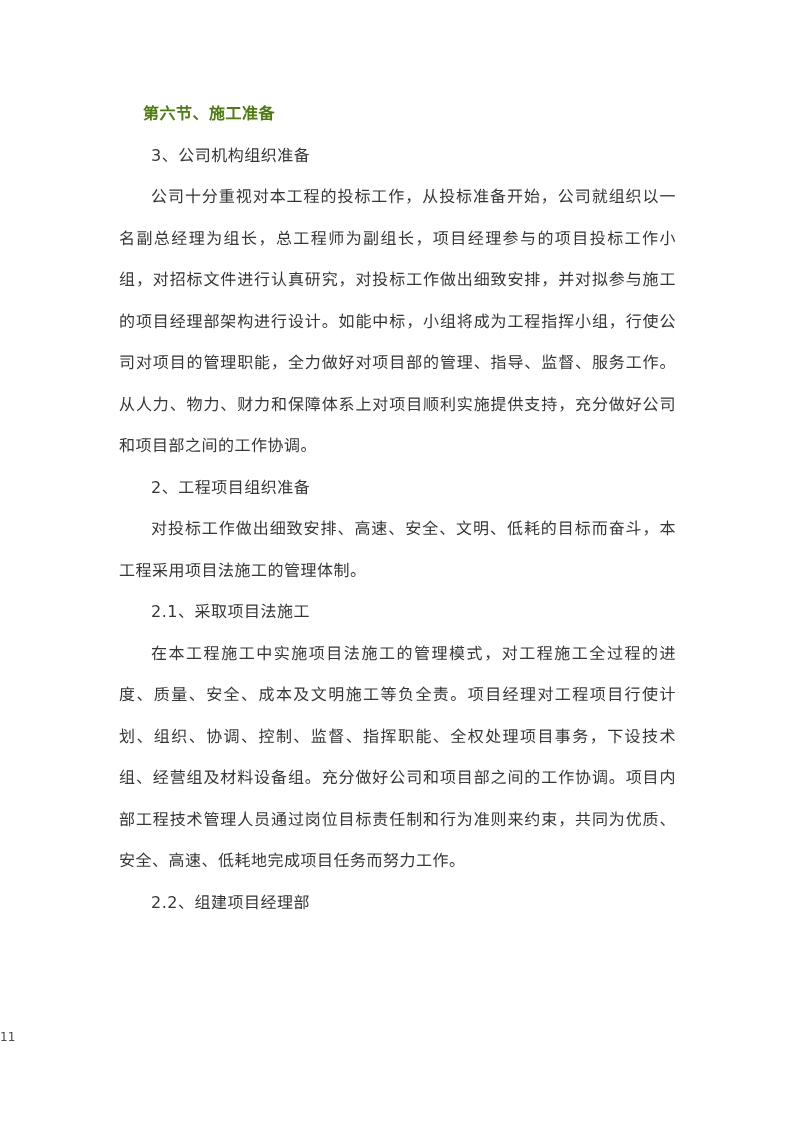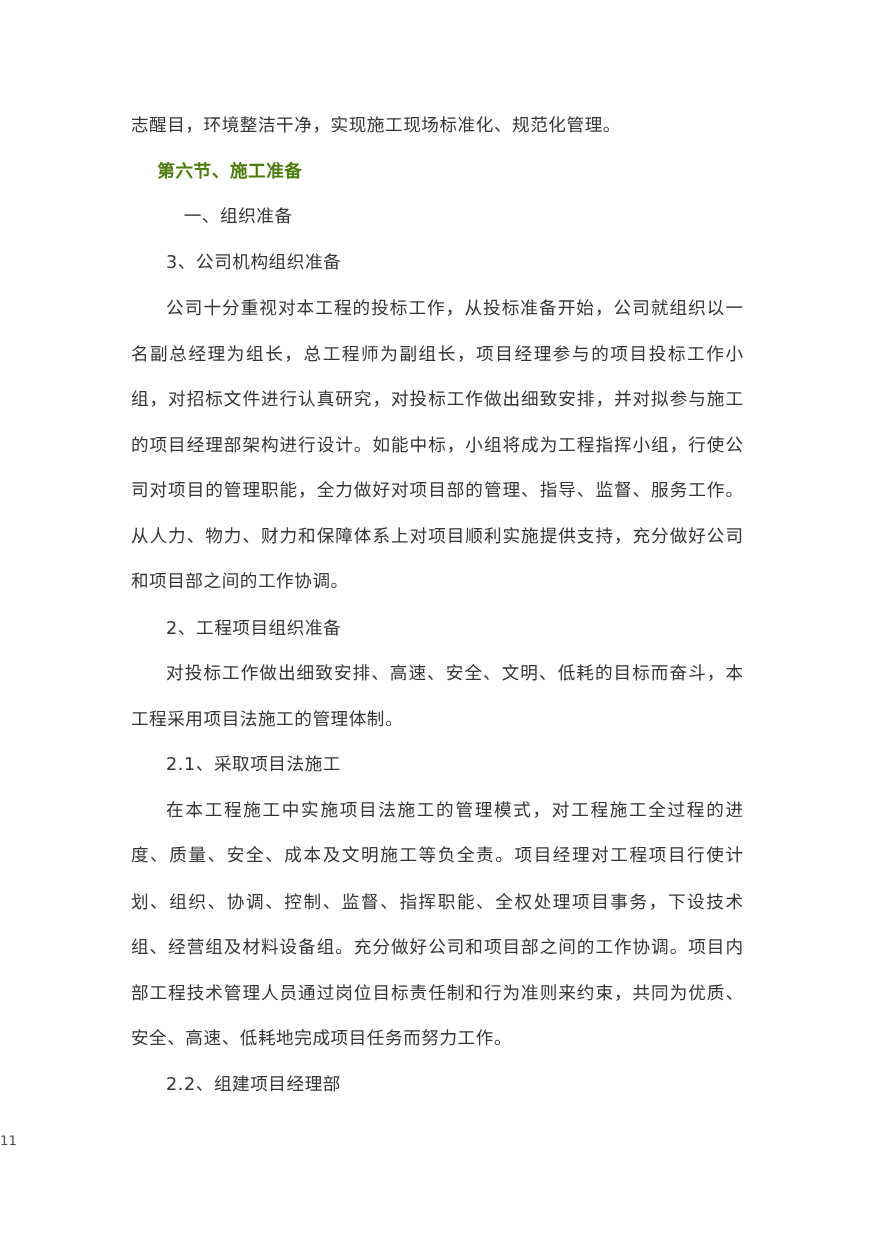--- a/index.html
+++ b/index.html
@@ -50,23 +50,21 @@
     text-align: left;
     font-size: 12px;
     color: #4a4a4a;
   }
 </style>
 </head>
 <body>
 
 <div class="page">
   <div class="content">
-    <p class="continuation">志醒目，环境整洁干净，实现施工现场标准化、规范化管理。</p>
     <p class="heading-green">第六节、施工准备</p>
-    <p class="heading-l1">一、组织准备</p>
     <p>3、公司机构组织准备</p>
     <p>公司十分重视对本工程的投标工作，从投标准备开始，公司就组织以一名副总经理为组长，总工程师为副组长，项目经理参与的项目投标工作小组，对招标文件进行认真研究，对投标工作做出细致安排，并对拟参与施工的项目经理部架构进行设计。如能中标，小组将成为工程指挥小组，行使公司对项目的管理职能，全力做好对项目部的管理、指导、监督、服务工作。从人力、物力、财力和保障体系上对项目顺利实施提供支持，充分做好公司和项目部之间的工作协调。</p>
     <p>2、工程项目组织准备</p>
     <p>对投标工作做出细致安排、高速、安全、文明、低耗的目标而奋斗，本工程采用项目法施工的管理体制。</p>
     <p>2.1、采取项目法施工</p>
     <p>在本工程施工中实施项目法施工的管理模式，对工程施工全过程的进度、质量、安全、成本及文明施工等负全责。项目经理对工程项目行使计划、组织、协调、控制、监督、指挥职能、全权处理项目事务，下设技术组、经营组及材料设备组。充分做好公司和项目部之间的工作协调。项目内部工程技术管理人员通过岗位目标责任制和行为准则来约束，共同为优质、安全、高速、低耗地完成项目任务而努力工作。</p>
     <p>2.2、组建项目经理部</p>
   </div>
   <div class="page-number">11</div>
 </div>

